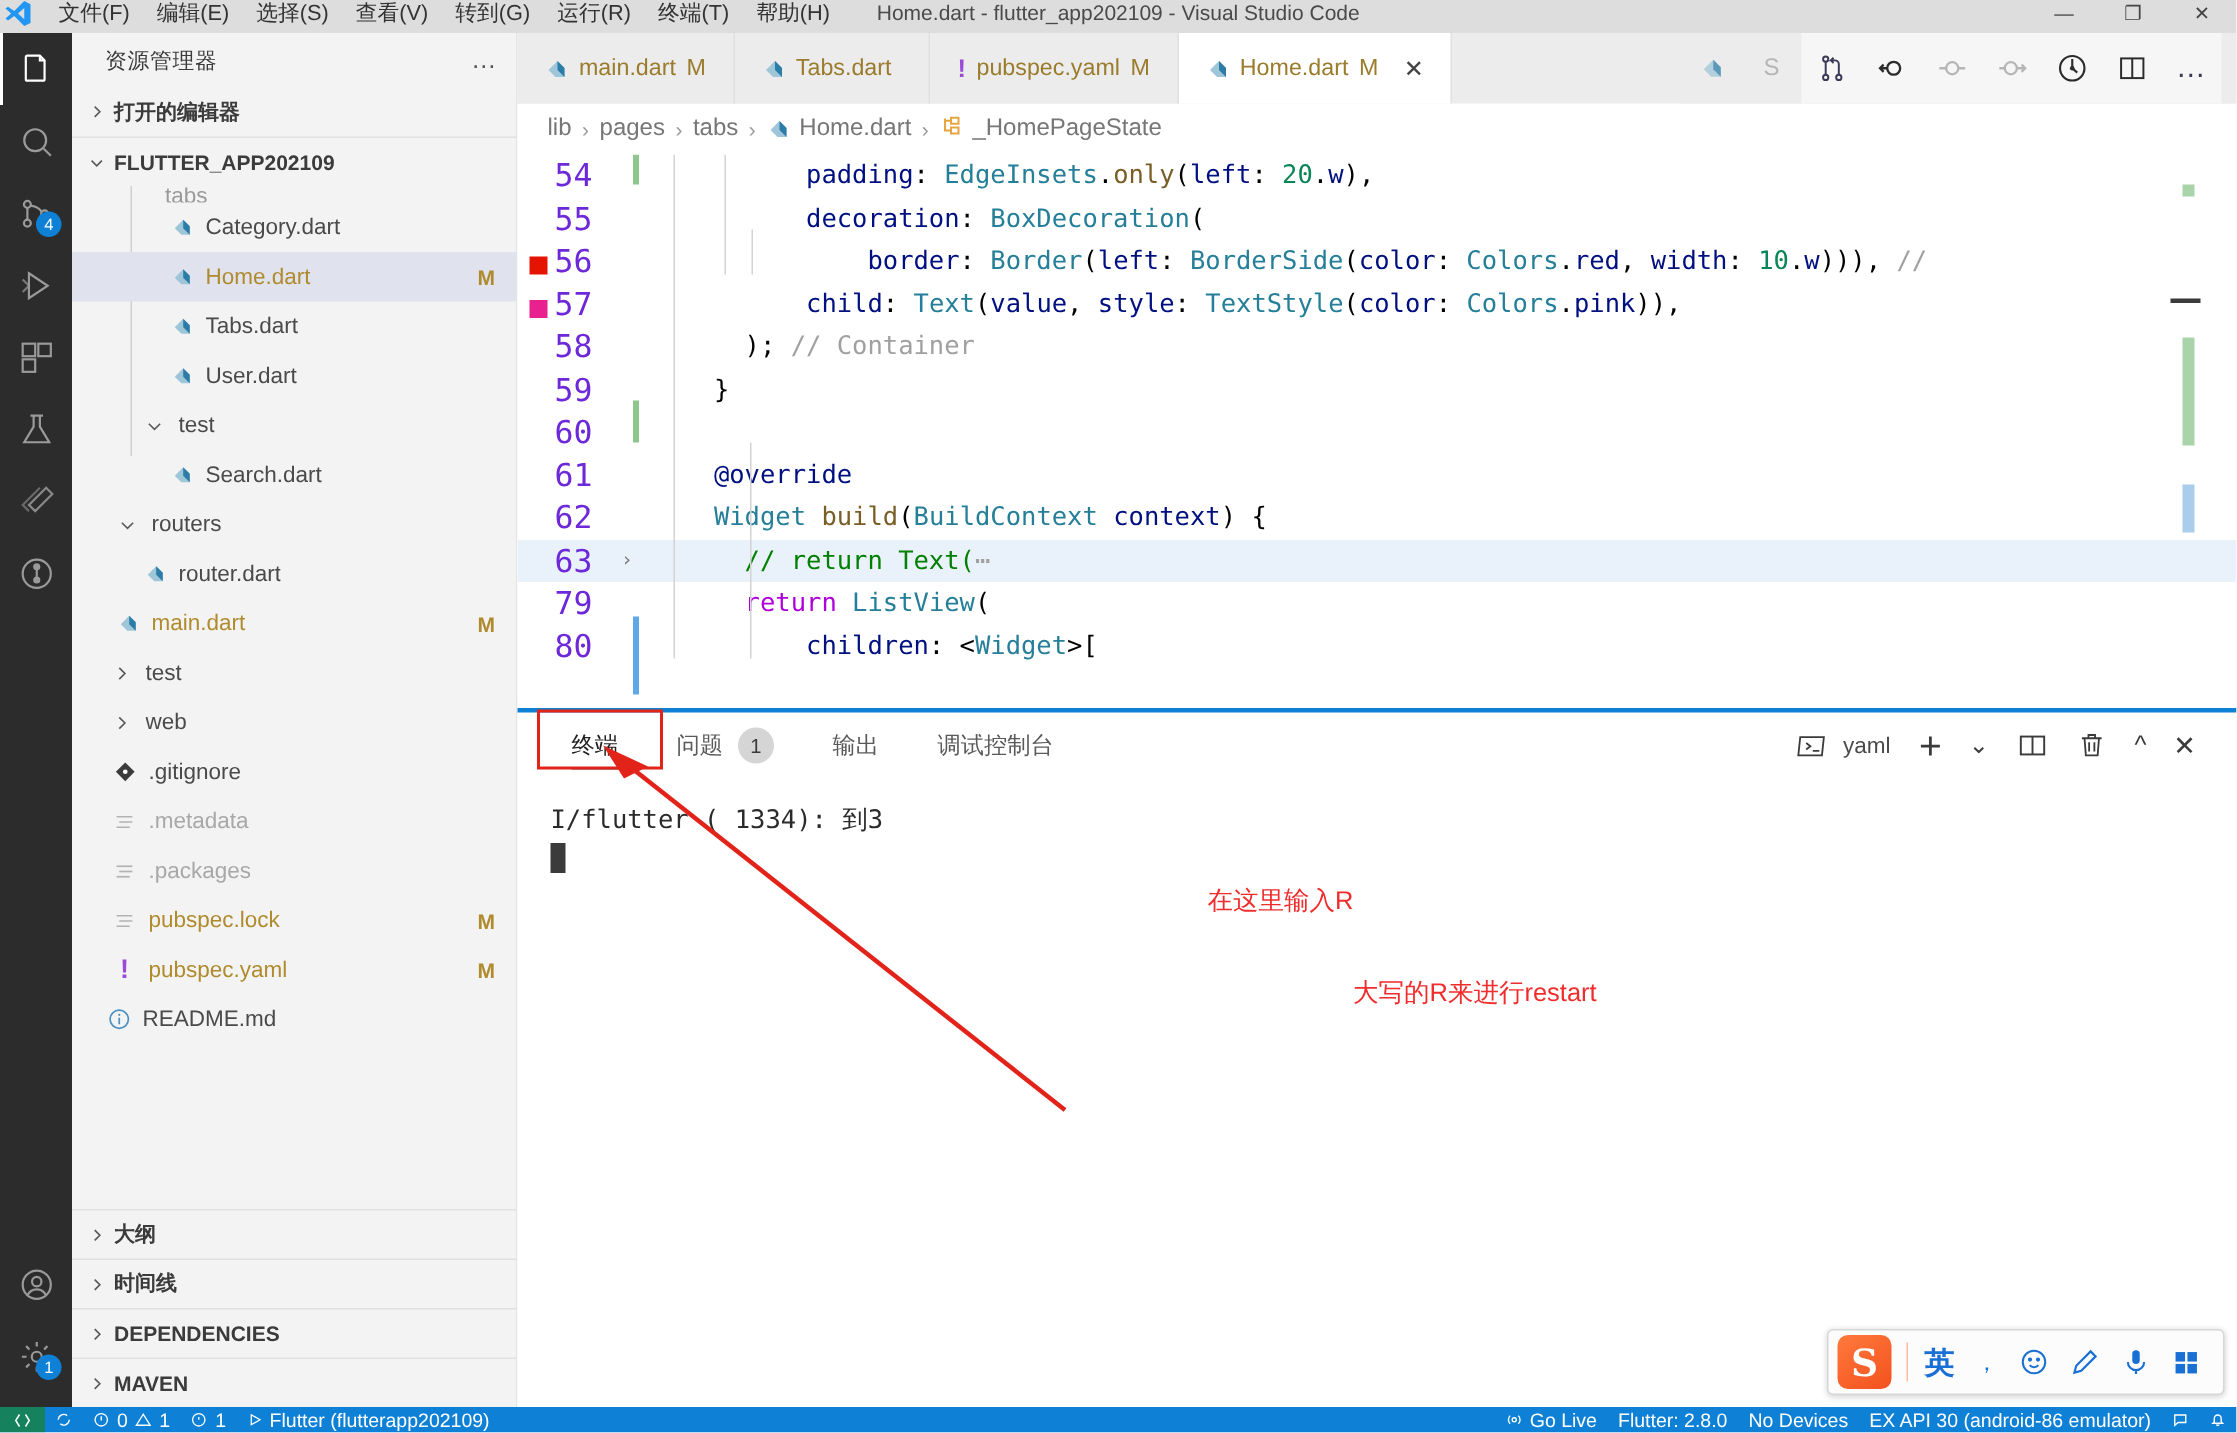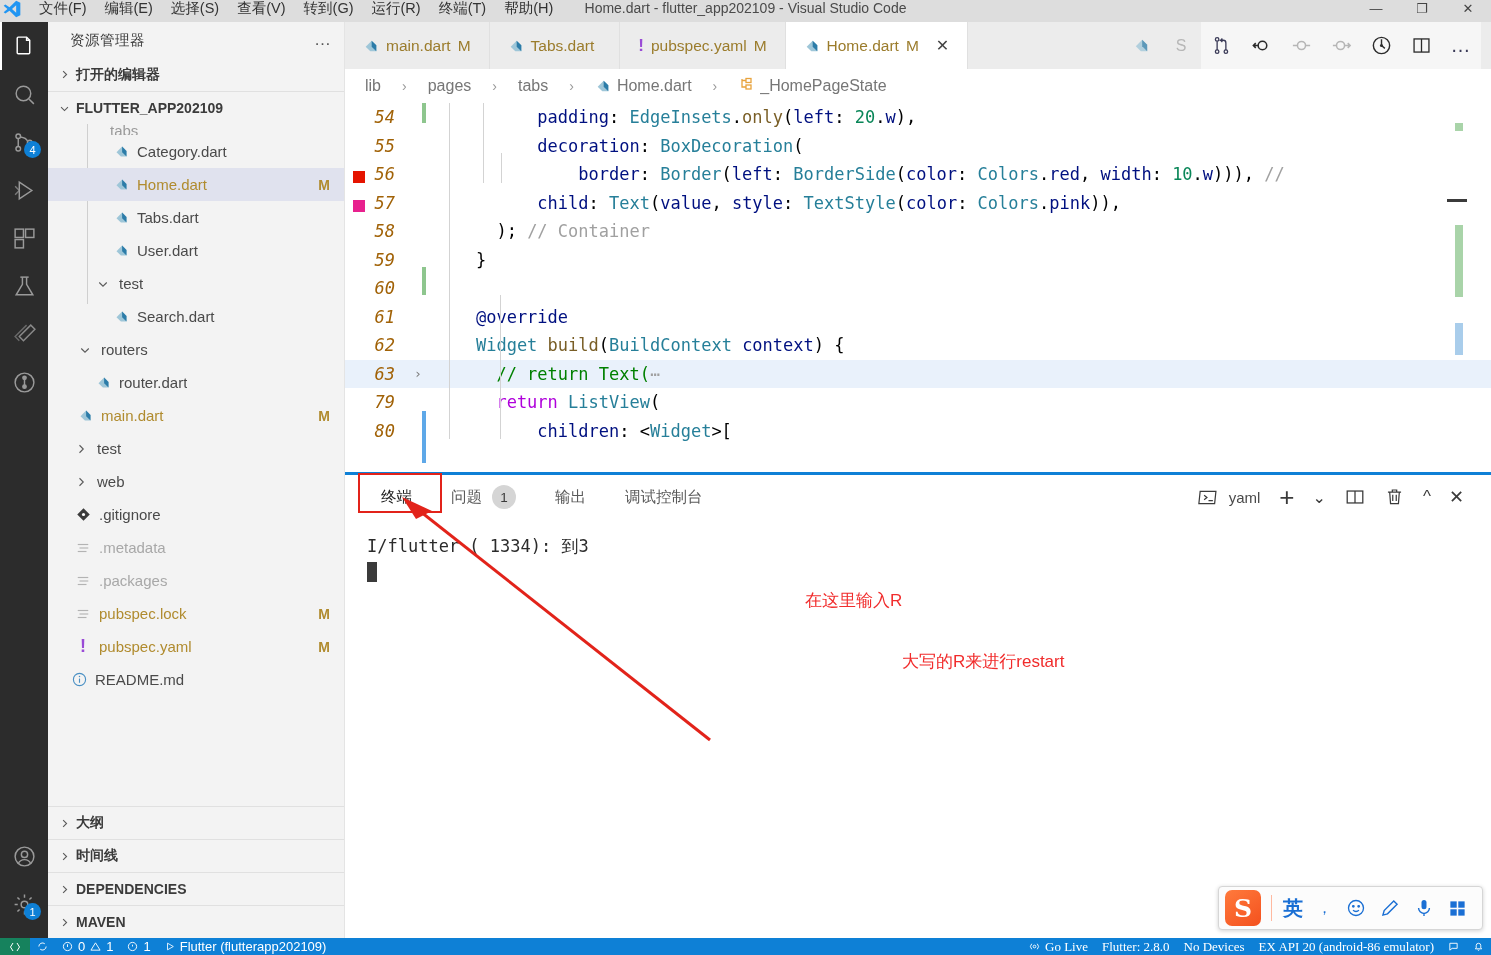--- a/index.html
+++ b/index.html
@@ -105,37 +105,36 @@
   .tab .warn { color: #9a4bd6; font-weight: bold; font-size: 17px; }
   .tabs-actions {
     margin-left: auto; display: flex; align-items: center; gap: 0px;
     padding-right: 10px; background: #ececec;
   }
   .ta-item { width: 40px; height: 47px; display: flex; align-items: center; justify-content: center; color: #3a3a57; }
   .ta-item.dim { color: #b6b6b6; }
   .dbgbar { display: flex; align-items: center; background: #f6f6f6; height: 47px; }
 
   .breadcrumbs {
-    height: 34px; display: flex; align-items: center; gap: 21px;
+    height: 34px; display: flex; align-items: center; gap: 7px;
     padding-left: 20px; font-size: 16px; color: #767676; background: #fff;
   }
   .bc-sep { color: #9a9a9a; font-size: 14px; }
   .bc-item { display: flex; align-items: center; gap: 6px; }
 
   .codepane { position: relative; height: 360px; background: #fff; overflow: hidden; }
   .codeline {
     height: 28.5px; display: flex; align-items: center;
     font-family: "DejaVu Sans Mono", monospace; font-size: 17px; white-space: pre;
   }
   .codeline.hl { background: #e9f1fb; }
   .gutter-num {
     width: 62px; text-align: right; padding-right: 12px;
-    color: #a16207; font-family: "DejaVu Sans Mono", monospace; font-size: 17px;
+    color: #6d28d9; font-family: "DejaVu Sans Mono", monospace; font-size: 21px;
     flex: 0 0 62px;
-    font-style: italic;
   }
   .gutter-fold { width: 22px; flex: 0 0 22px; color: #7a7a7a; font-size: 13px; text-align: center; }
   .bp { position: absolute; left: 8px; width: 12px; height: 12px; }
   .codetext { padding-left: 6px; }
   .k-key { color: #af00db; }
   .k-type { color: #267f99; }
   .k-fn { color: #795e26; }
   .k-id { color: #001080; }
   .k-num { color: #098658; }
   .k-com { color: #008000; }
@@ -166,21 +165,21 @@
   .arrowsvg { position: absolute; left: 340px; top: 465px; pointer-events: none; }
 
   
   .statusbar {
     position: absolute; left: 0; bottom: 0; width: 1491px; height: 17px;
     background: #0e80d6; color: #fff; display: flex; align-items: center;
     font-size: 13px; overflow: hidden;
   }
   .sb-left { display: flex; align-items: center; gap: 0; }
   .sb-cell { display: flex; align-items: center; gap: 5px; padding: 0 7px; white-space: nowrap; height: 17px; }
-  .sb-right { margin-left: auto; display: flex; align-items: center; font-family: Liberation Serif, serif; }
+  .sb-right { margin-left: auto; display: flex; align-items: center; }
   .sb-remote { background: #16825d; padding: 0 9px; height: 17px; display: flex; align-items: center; }
 
   
   .ime {
     position: absolute; right: 8px; top: 886px; height: 44px;
     background: #fcfcfc; border: 1px solid #d6d6d6; border-radius: 4px;
     display: flex; align-items: center; padding: 0 8px 0 0; gap: 0;
     box-shadow: 0 1px 4px rgba(0,0,0,.18);
   }
   .ime-logo {
@@ -799,21 +798,21 @@
     <div class="sb-right">
       <div class="sb-cell">
         <svg width="11" height="11" viewBox="0 0 24 24" fill="none" stroke="#fff" stroke-width="2">
             <circle cx="12" cy="12" r="3"></circle>
             <path d="M6 6a8.5 8.5 0 0 0 0 12M18 6a8.5 8.5 0 0 1 0 12"></path>
           </svg>
         <span>Go Live</span>
       </div>
       <div class="sb-cell">Flutter: 2.8.0</div>
       <div class="sb-cell">No Devices</div>
-      <div class="sb-cell">EX API 20 (android-86 emulator)</div>
+      <div class="sb-cell">EX API 30 (android-86 emulator)</div>
       <div class="sb-cell">
         <svg width="11" height="11" viewBox="0 0 24 24" fill="none" stroke="#fff" stroke-width="2">
             <path d="M4 5h16v11H9l-5 4V5z"></path>
           </svg>
       </div>
       <div class="sb-cell">
         <svg width="11" height="11" viewBox="0 0 24 24" fill="none" stroke="#fff" stroke-width="2">
             <path d="M7 10a5 5 0 0 1 10 0v5l2 2H5l2-2v-5z"></path>
             <path d="M10 19a2.2 2.2 0 0 0 4 0"></path>
           </svg>

